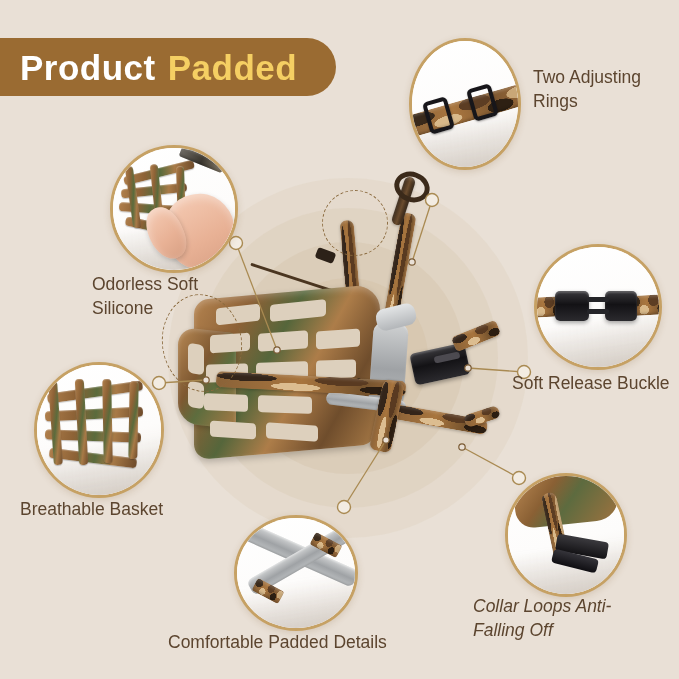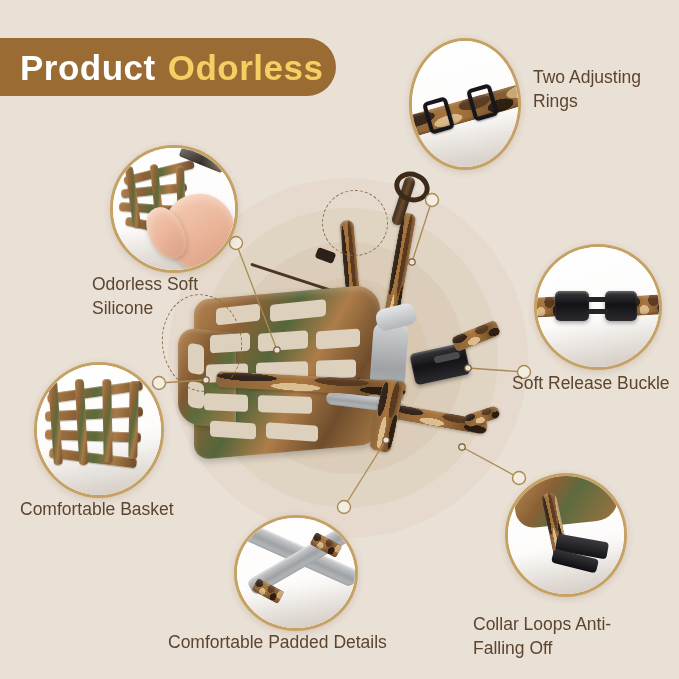--- a/index.html
+++ b/index.html
@@ -215,21 +215,21 @@
       <circle cx="277" cy="350" r="3.2"></circle>
       <circle cx="468" cy="368" r="3.2"></circle>
       <circle cx="206" cy="380" r="3.2"></circle>
       <circle cx="386" cy="440" r="3.2"></circle>
       <circle cx="462" cy="447" r="3.2"></circle>
     </g>
   </svg>
 
   <div class="banner">
     <div class="txt">
-      <span class="w">Product</span><span class="y">Odorless</span>
+      <span class="w">Product</span><span class="y">Padded</span>
     </div>
   </div>
 
   <div class="callout" style="left:409px;top:38px;">
     <div class="ring" style="width:106px;height:126px;">
       <div class="photo">
         <div class="bgw"></div>
         <div class="shadowfloor"></div>
         <div class="strap" style="left:-12px;top:58px;width:136px;height:22px;transform:rotate(-16deg);"></div>
         <div class="blackring" style="left:14px;top:58px;width:17px;height:25px;transform:rotate(-16deg);"></div>
@@ -291,21 +291,21 @@
           <div class="bar" style="left:0px;top:28px;width:98px;height:10px;transform:rotate(-3deg);"></div>
           <div class="bar" style="left:0px;top:50px;width:96px;height:10px;transform:rotate(2deg);"></div>
           <div class="bar" style="left:4px;top:72px;width:88px;height:10px;transform:rotate(7deg);"></div>
           <div class="bar" style="left:6px;top:0px;width:9px;height:84px;transform:rotate(-4deg);"></div>
           <div class="bar" style="left:32px;top:-2px;width:9px;height:86px;transform:rotate(-3deg);"></div>
           <div class="bar" style="left:58px;top:-2px;width:9px;height:84px;transform:rotate(-1deg);"></div>
           <div class="bar" style="left:84px;top:0px;width:9px;height:78px;transform:rotate(1deg);"></div>
         </div>
       </div>
     </div>
-    <div class="label" style="left:-14px;top:136px;width:170px;">Comfortable Basket</div>
+    <div class="label" style="left:-14px;top:136px;width:170px;">Breathable Basket</div>
   </div>
 
   <div class="callout" style="left:234px;top:515px;">
     <div class="ring" style="width:118px;height:110px;">
       <div class="photo">
         <div class="bgw"></div>
         <div class="shadowfloor"></div>
         <div class="grey-strap" style="left:-6px;top:26px;width:130px;height:18px;transform:rotate(24deg);"></div>
         <div class="grey-strap" style="left:6px;top:34px;width:112px;height:17px;transform:rotate(-30deg);"></div>
         <div class="strap" style="left:74px;top:20px;width:30px;height:14px;transform:rotate(28deg);"></div>
@@ -323,16 +323,16 @@
         <div style="position:absolute;left:6px;top:-8px;width:104px;height:56px;
                     background:linear-gradient(130deg,#c08e57,#8a6034 35%,#5d6b3f 55%,#9f723f);
                     border-radius:0 0 24px 18px;transform:rotate(-6deg);"></div>
         <div class="strap" style="left:40px;top:16px;width:15px;height:72px;border-radius:7px;transform:rotate(-12deg);"></div>
         <div style="position:absolute;left:48px;top:62px;width:52px;height:17px;
                     background:linear-gradient(180deg,#3b3a3e,#131215);border-radius:4px;transform:rotate(10deg);"></div>
         <div style="position:absolute;left:44px;top:78px;width:46px;height:14px;
                     background:linear-gradient(180deg,#35343a,#0f0e12);border-radius:4px;transform:rotate(14deg);"></div>
       </div>
     </div>
-    <div class="label" style="left:-32px;top:140px;width:182px;">Collar Loops Anti-Falling Off</div>
+    <div class="label" style="left:-32px;top:122px;width:182px;font-style:italic;">Collar Loops Anti-Falling Off</div>
   </div>
 
 </div>
 
 </body></html>

